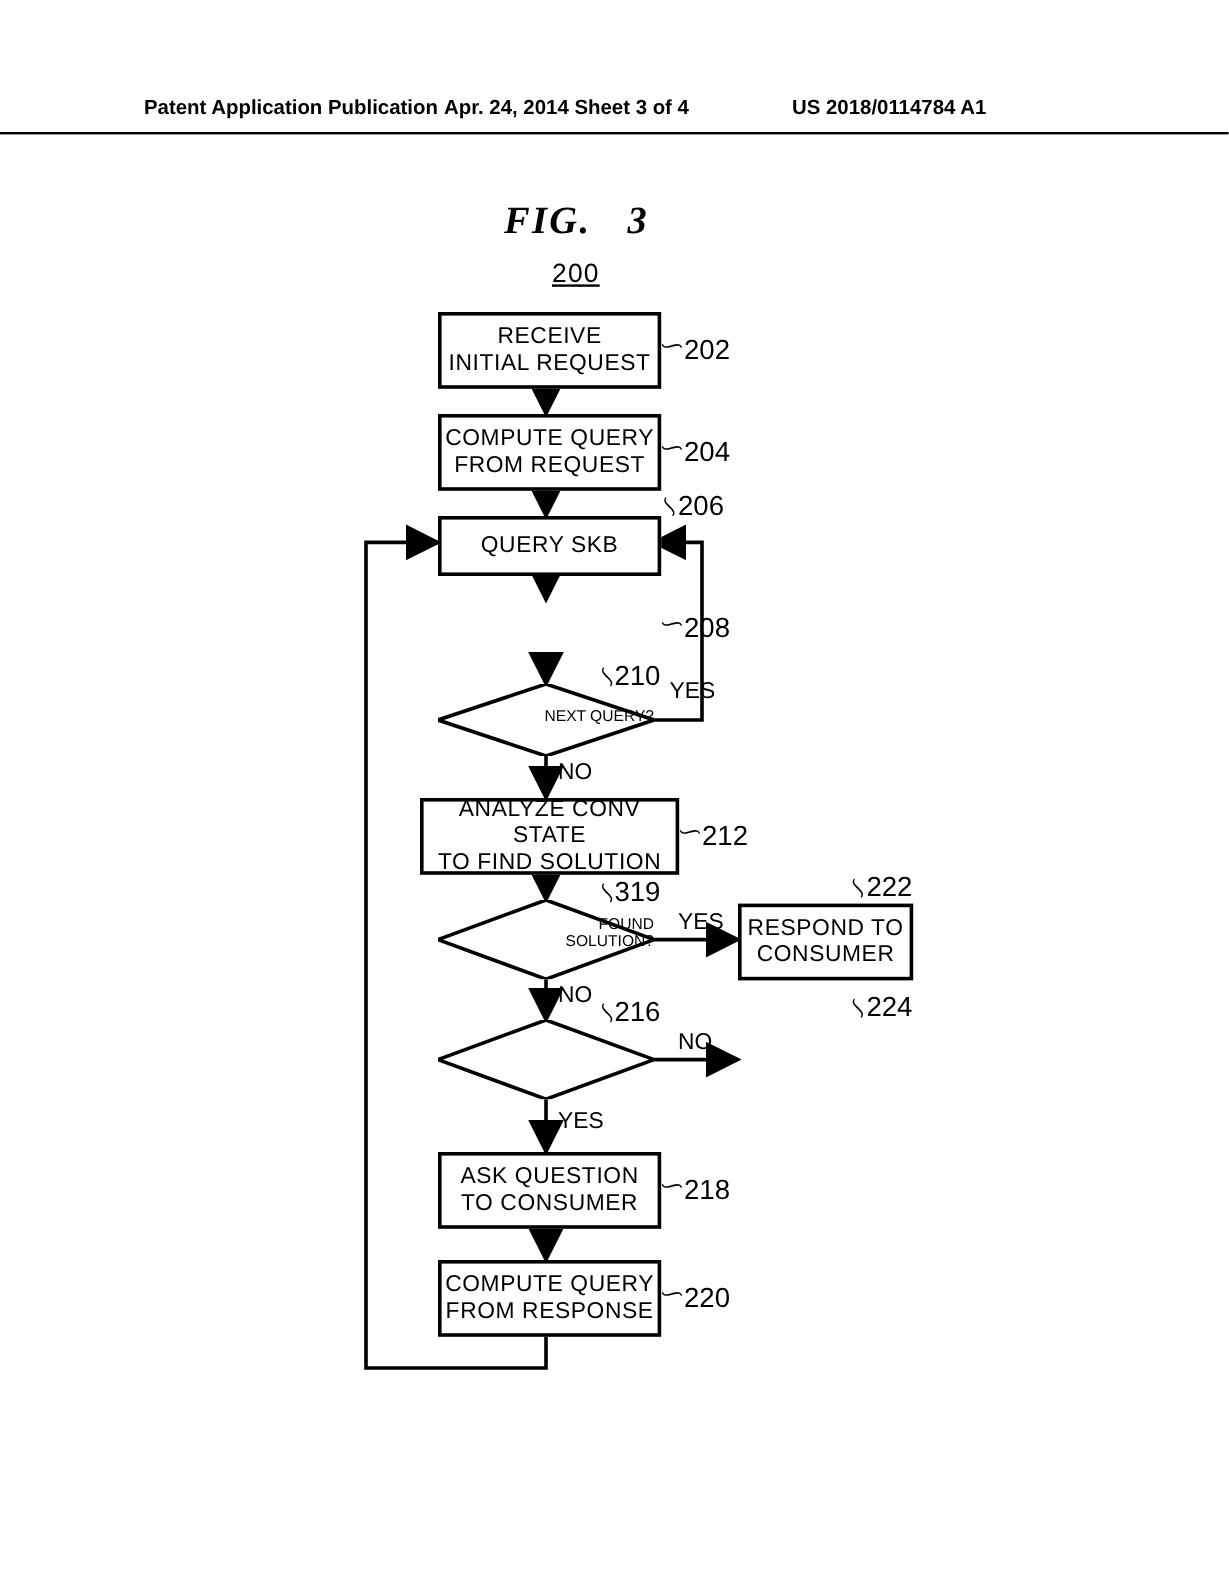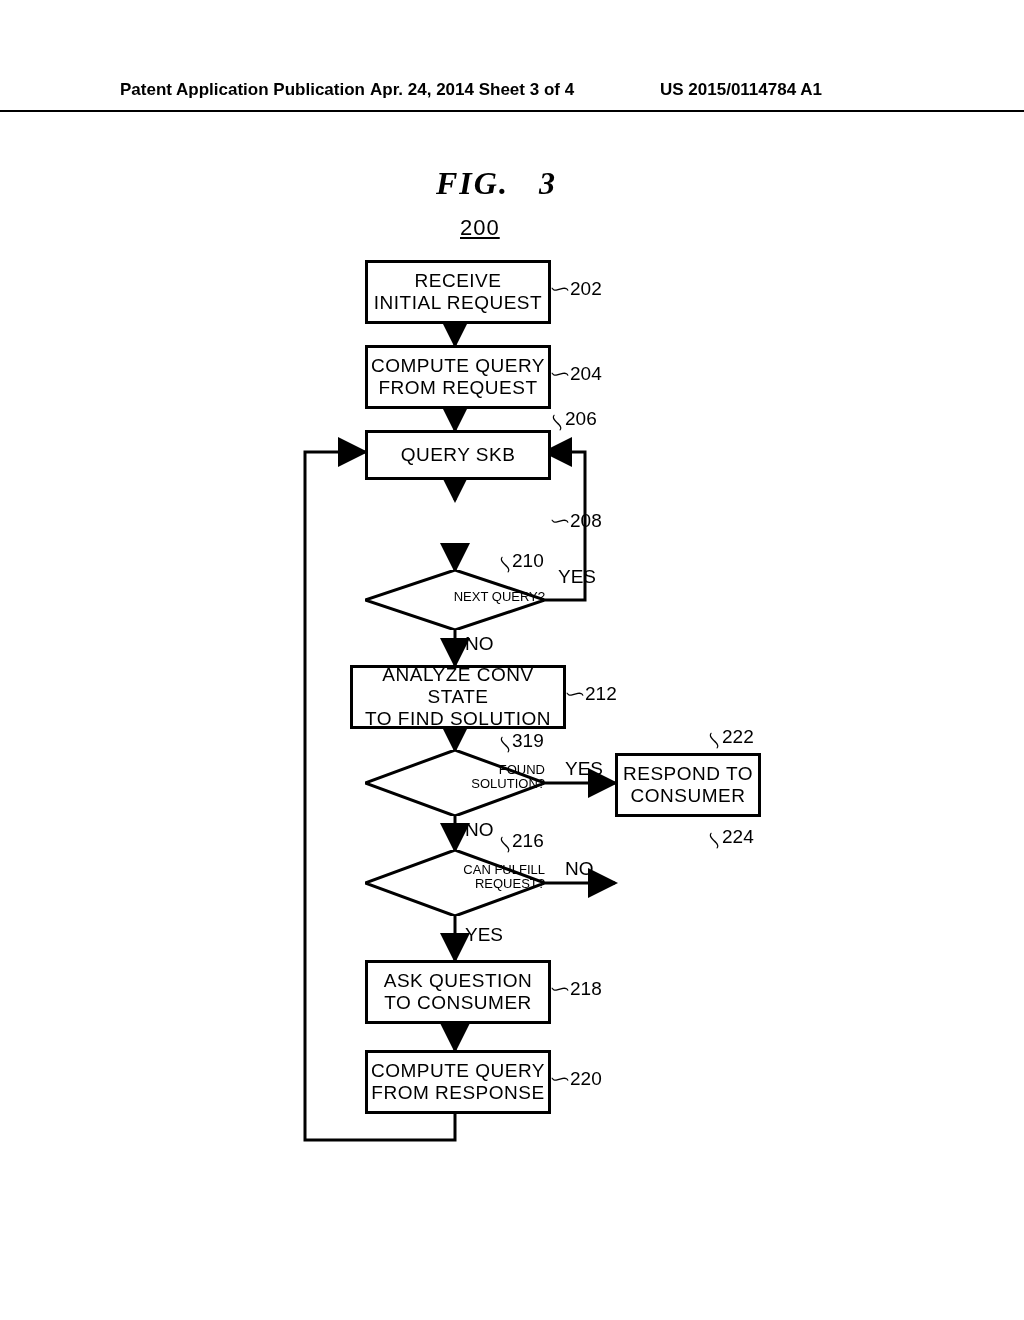--- a/index.html
+++ b/index.html
@@ -47,21 +47,20 @@
   }
   .fig-title {
     position: absolute;
     top: 165px;
     left: 420px;
     font-family: "Times New Roman", serif;
     font-style: italic;
     font-weight: bold;
     font-size: 32px;
     letter-spacing: 2px;
-    margin-left: 16px;
   }
   .fig-title .num {
     font-style: italic;
     margin-left: 20px;
   }
   .fig-ref {
     position: absolute;
     top: 215px;
     left: 460px;
     font-size: 22px;
@@ -109,21 +108,21 @@
   .diamond .dlabel {
     position: absolute;
     width: 100%;
     text-align: right;
     font-size: 13px;
     line-height: 1.1;
   }
 
   .ref {
     position: absolute;
-    font-size: 19px;
+    font-size: 23px;
   }
   .edge-label {
     position: absolute;
     font-size: 19px;
   }
 
   .tick {
     position: absolute;
     font-size: 20px;
     line-height: 1;
@@ -131,21 +130,21 @@
   }
 </style>
 </head>
 <body>
 
 <div class="page">
 
   <div class="header">
     <div class="hdr-left">Patent Application Publication</div>
     <div class="hdr-center">Apr. 24, 2014  Sheet 3 of 4</div>
-    <div class="hdr-right">US 2015/0114784 A1</div>
+    <div class="hdr-right">US 2018/0114784 A1</div>
   </div>
 
   <div class="fig-title">
     <span>FIG.</span>
     <span class="num">3</span>
   </div>
   <div class="fig-ref">200</div>
 
   <div class="diagram">
 
@@ -244,24 +243,20 @@
       <span>RESPOND TO</span>
       <span>CONSUMER</span>
     </div>
     <div class="tick" style="left:415px;top:470px;transform:rotate(60deg) scaleX(-1)">⁓</div>
     <div class="ref" style="left:432px;top:466px">222</div>
 
     <div class="diamond" style="left:75px;top:590px;width:180px;height:66px">
       <svg width="180" height="66">
           <polygon points="90,0 180,33 90,66 0,33" fill="#fff" stroke="#000" stroke-width="3"></polygon>
         </svg>
-      <div class="dlabel" style="top:13px">
-        <div>CAN FULFILL</div>
-        <div>REQUEST?</div>
-      </div>
     </div>
     <div class="tick" style="left:206px;top:574px;transform:rotate(60deg) scaleX(-1)">⁓</div>
     <div class="ref" style="left:222px;top:570px">216</div>
     <div class="edge-label" style="left:275px;top:598px">NO</div>
     <div class="edge-label" style="left:175px;top:664px">YES</div>
 
     <div class="tick" style="left:415px;top:570px;transform:rotate(60deg) scaleX(-1)">⁓</div>
     <div class="ref" style="left:432px;top:566px">224</div>
 
     <div class="box" style="left:75px;top:700px;width:180px;height:58px">

